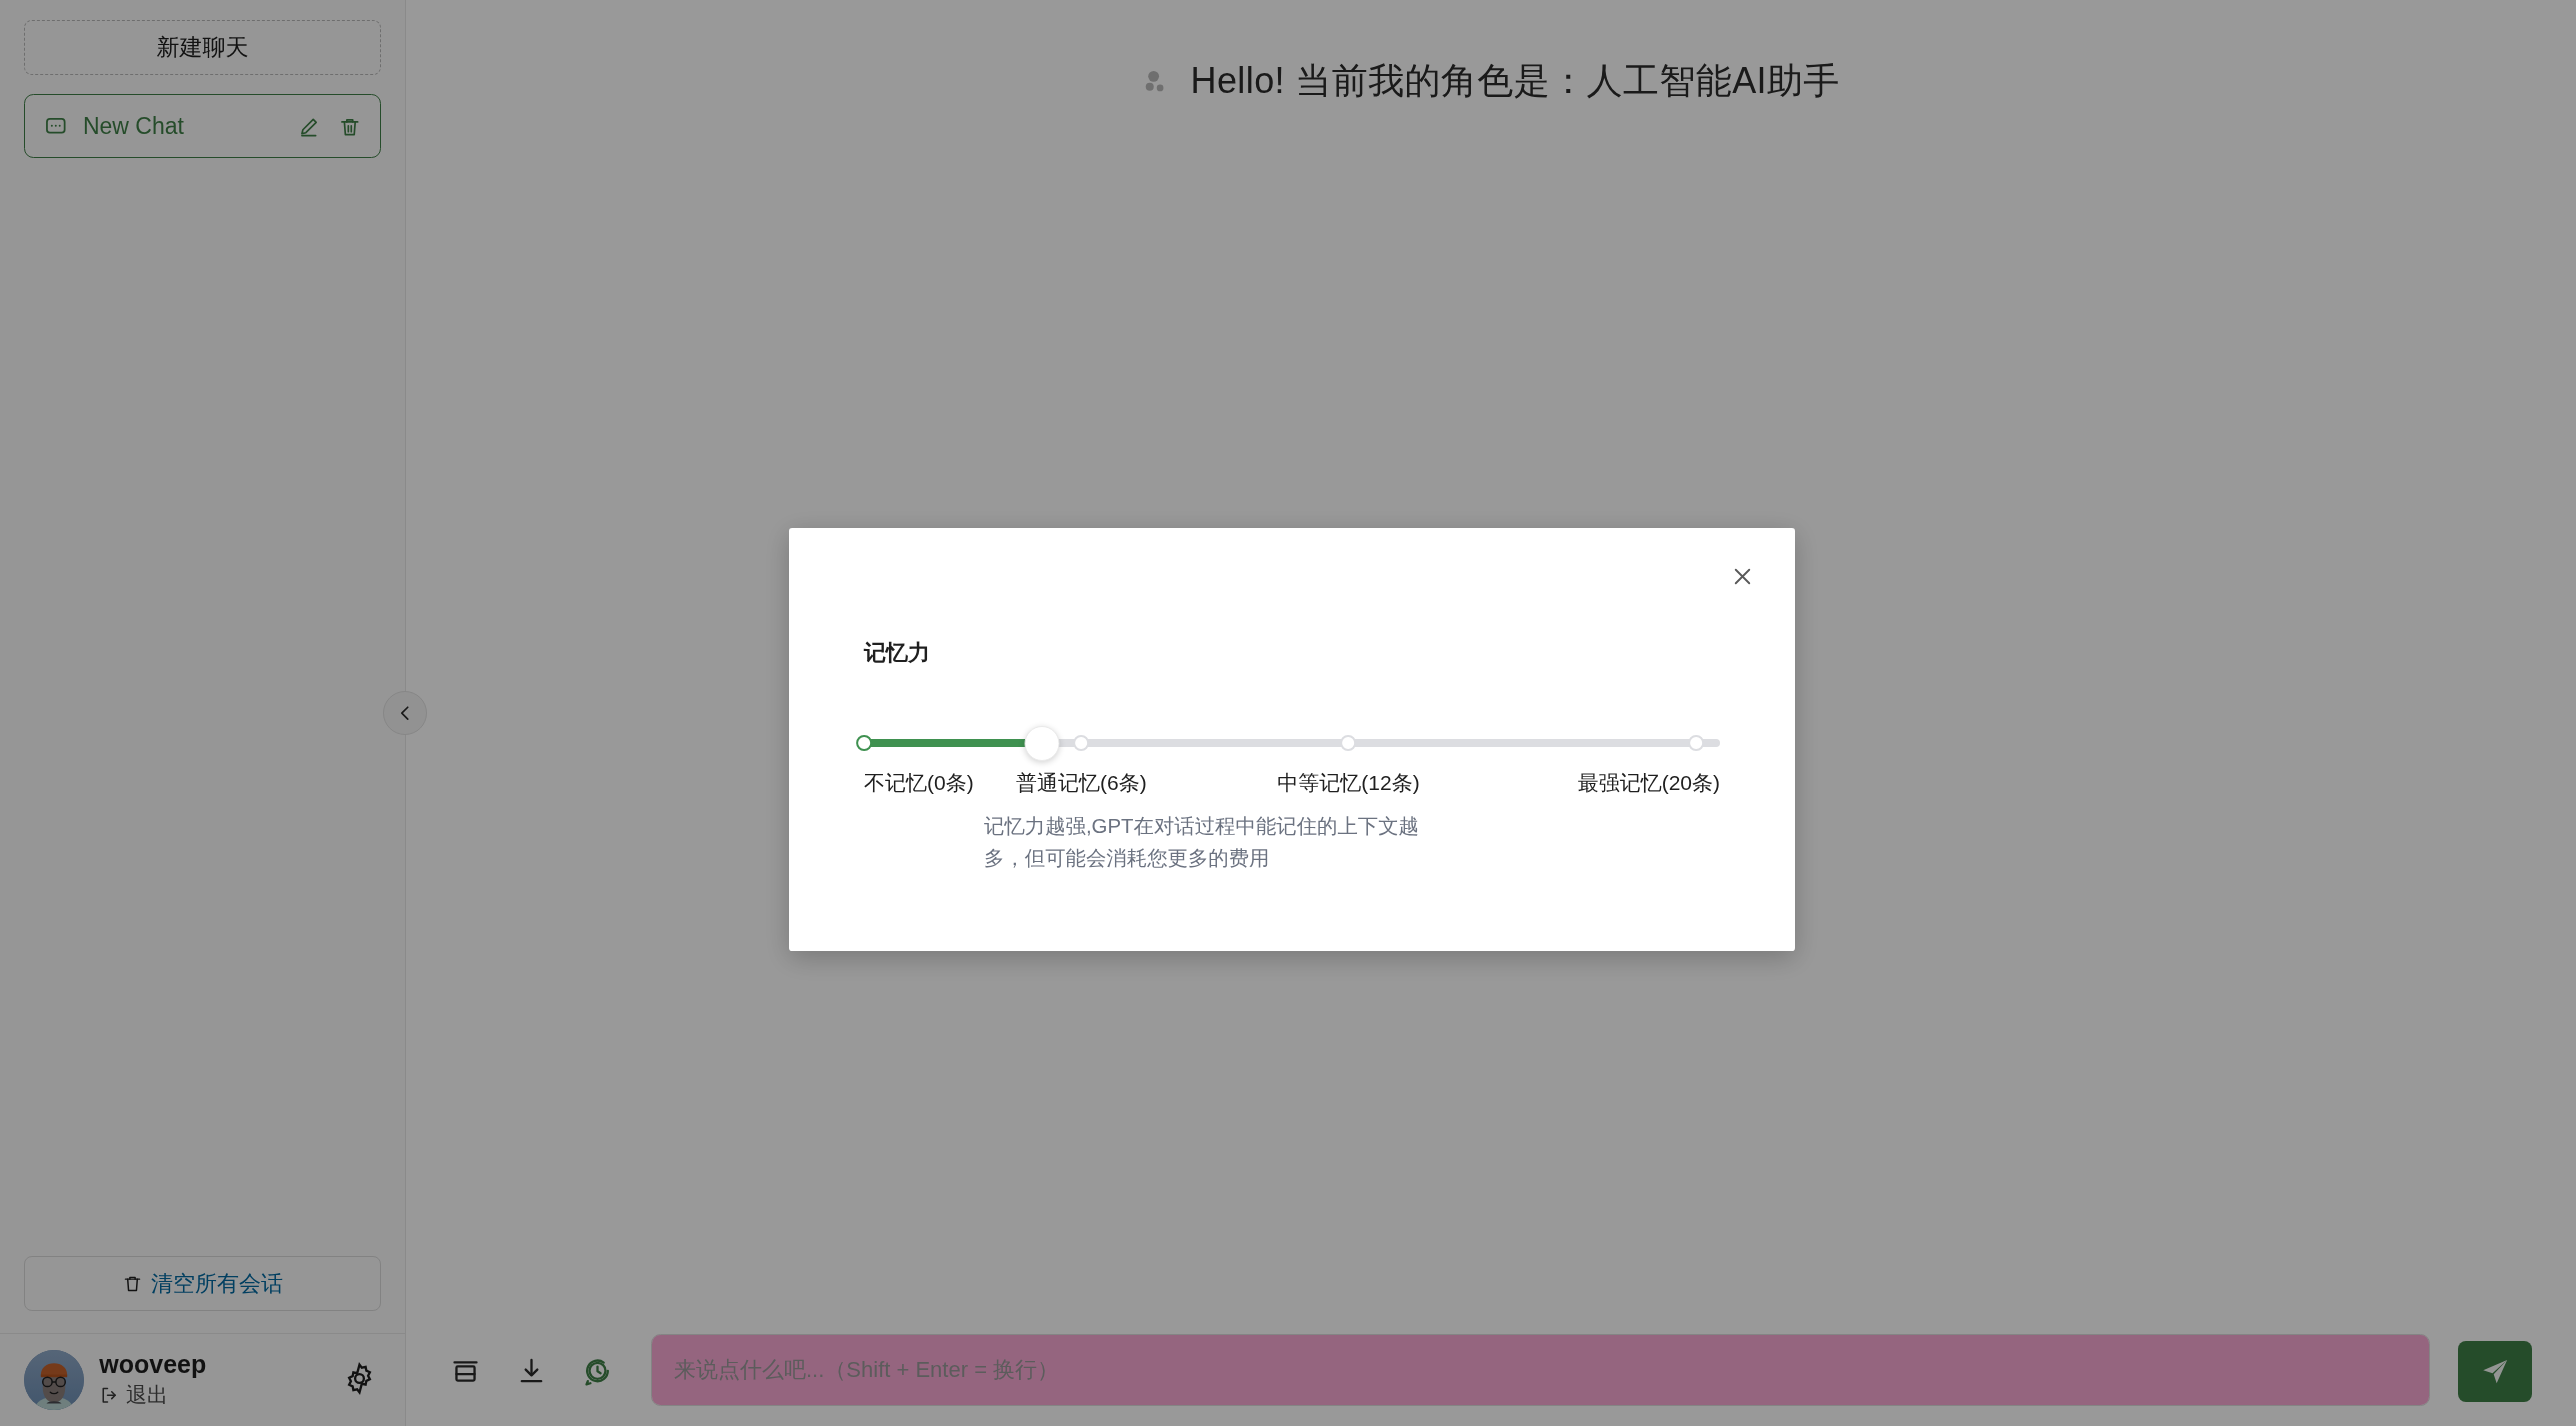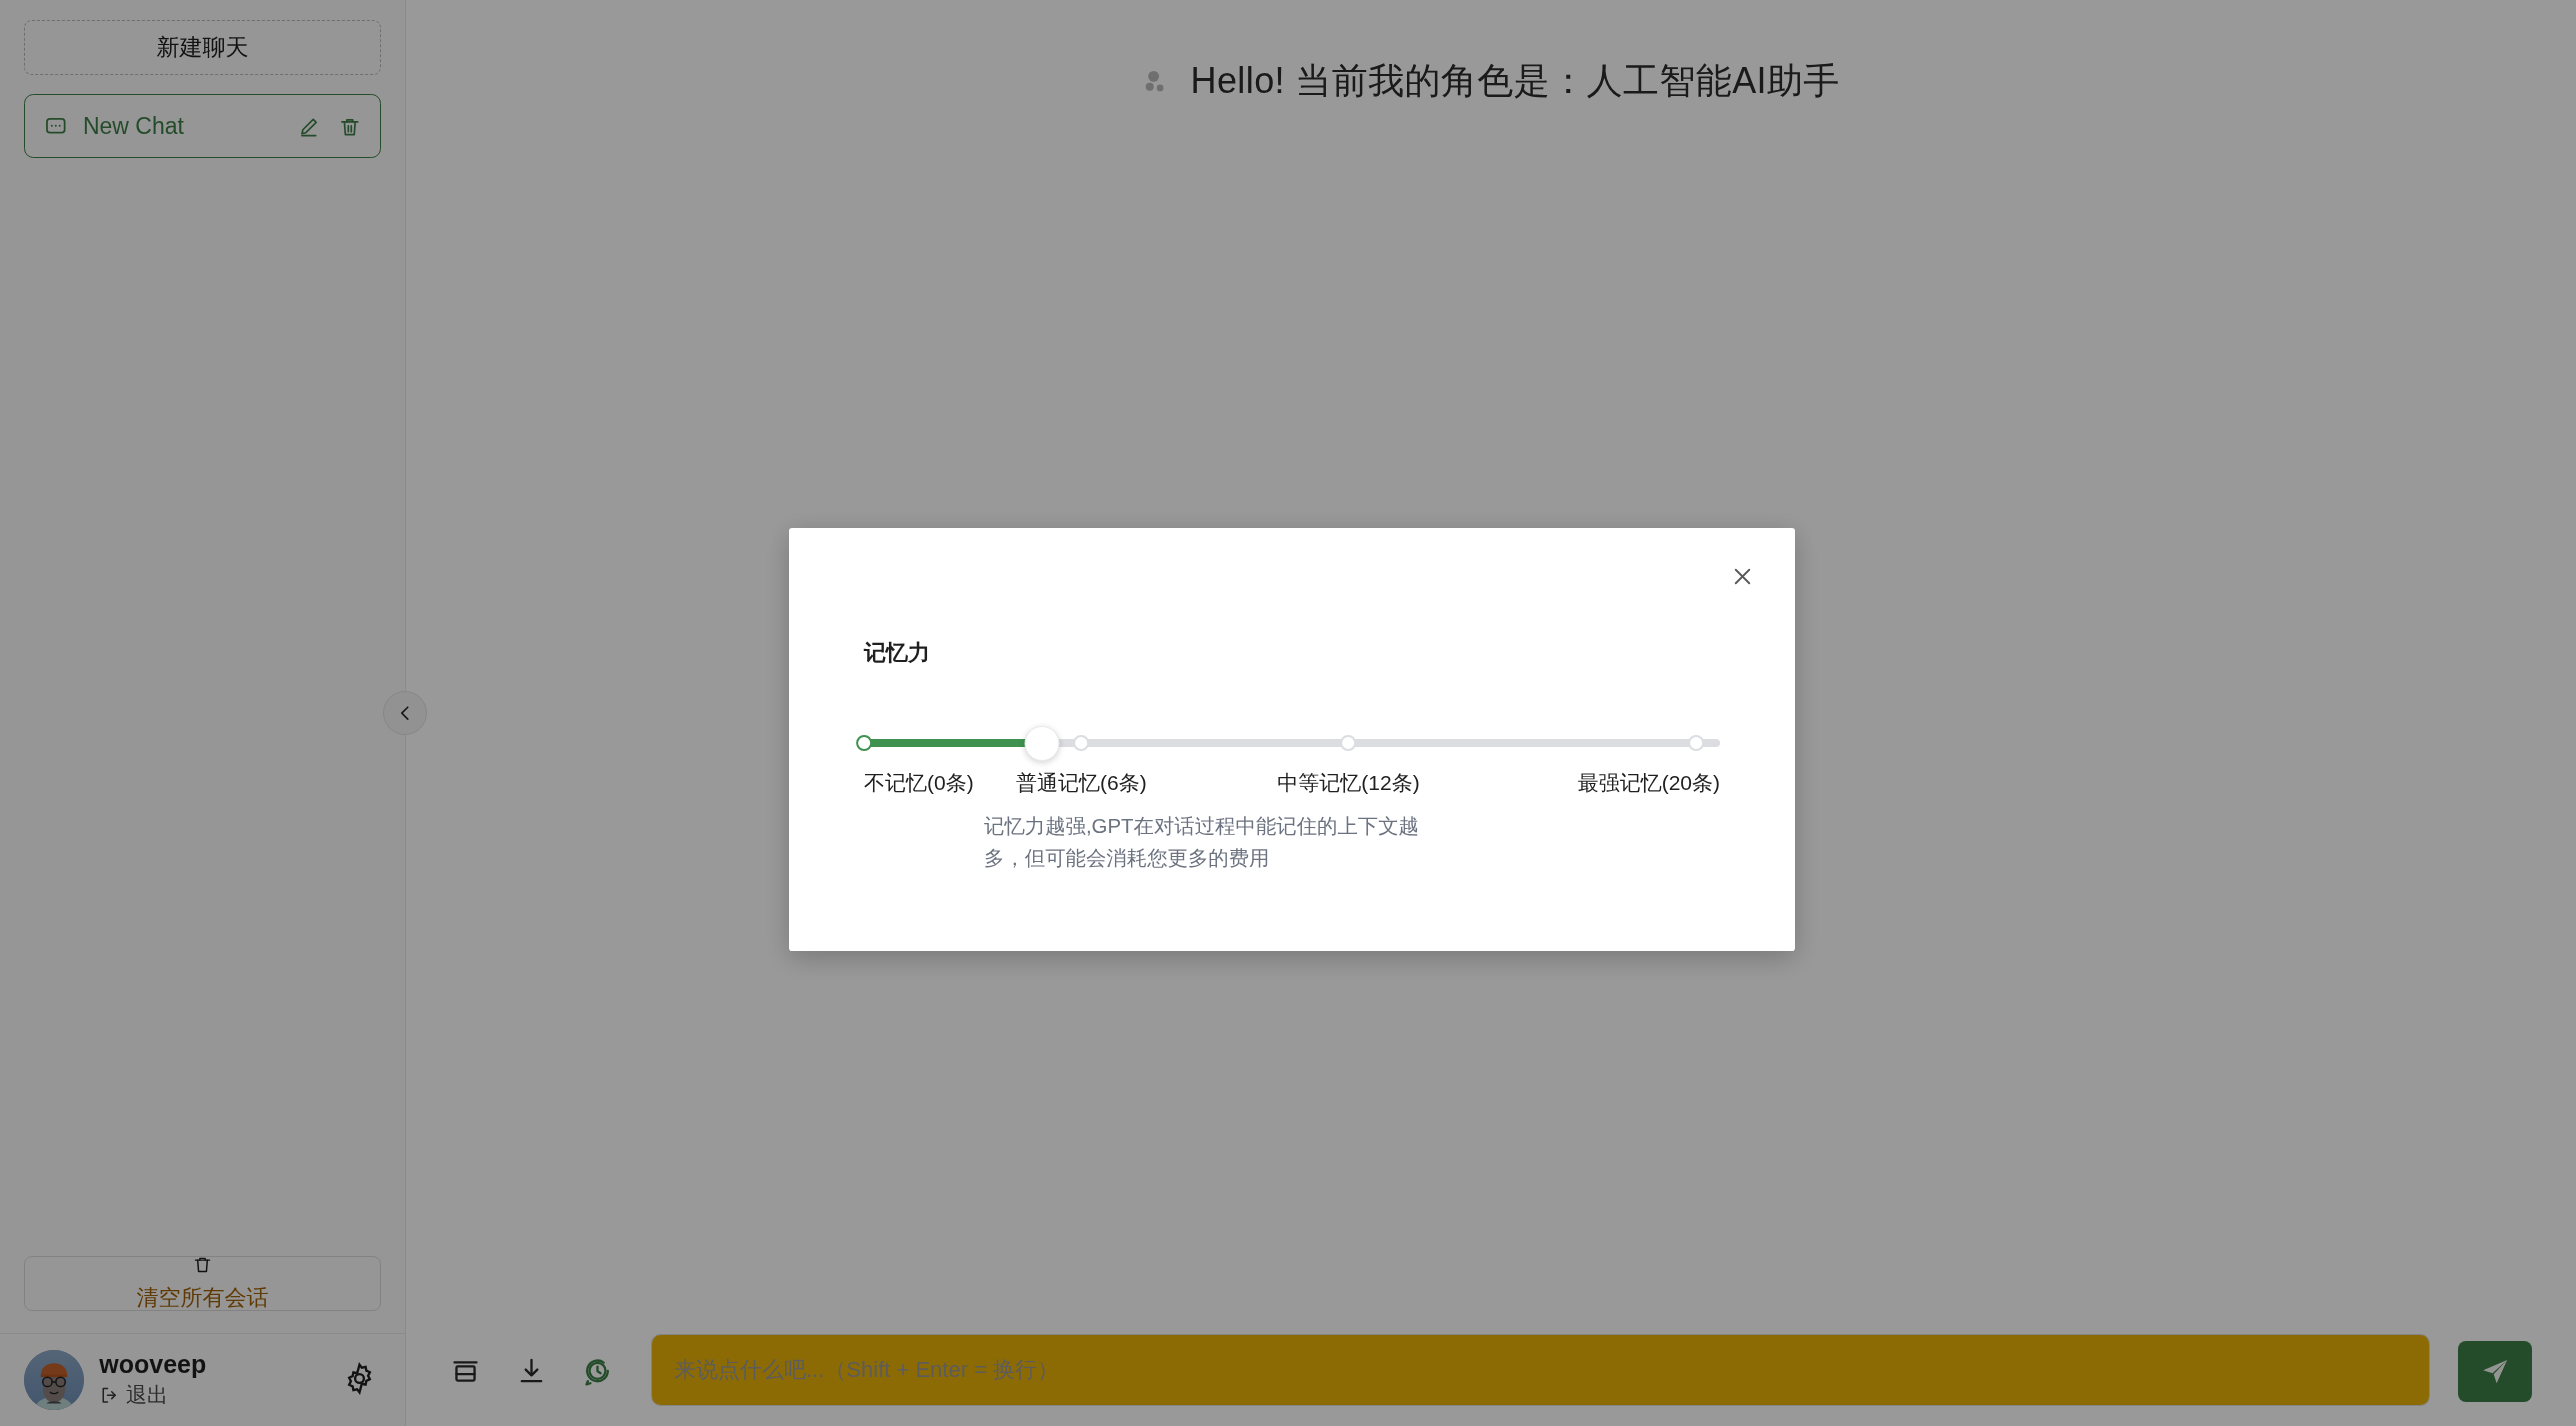--- a/index.html
+++ b/index.html
@@ -57,23 +57,22 @@
   .sb-spacer { flex: 1; }
 
   .sb-clear-wrap { padding: 0 23.6px 22px 23.6px; }
   .clear-btn {
     width: 100%; height: 55px;
     border: 0.8px solid #d9d9d9;
     border-radius: 7.9px;
     background: transparent;
     display: flex; align-items: center; justify-content: center;
     gap: 7.9px;
-    font-size: 22px; color: #a16207;
-    cursor: pointer;
-    flex-direction: column;
+    font-size: 22px; color: #0369a1;
+    cursor: pointer;
   }
   .sb-user {
     border-top: 0.8px solid #e6e6e6;
     height: 93px;
     display: flex; align-items: center;
     padding: 0 23.6px;
     gap: 15.7px;
   }
   .avatar {
     width: 60px; height: 60px; border-radius: 50%;
@@ -117,21 +116,21 @@
     display: flex; align-items: center;
     padding: 0 44px 0 44px;
     gap: 0;
   }
   .composer-tools { display: flex; align-items: center; gap: 35px; padding-right: 38px; }
   .tool-btn { cursor: pointer; display: flex; align-items: center; }
   .input-wrap { flex: 1; }
   .msg-input {
     width: 100%; height: 72px;
     border: 0.8px solid #dcdcdc; border-radius: 9.4px;
-    background: #eab308;
+    background: #f9a8d4;
     padding: 20.4px 22px;
     font-size: 22px; color: #2c2c2c;
     font-family: inherit;
     resize: none; outline: none;
     line-height: 1.4;
   }
   .msg-input::placeholder { color: #9a9a9a; }
   .send-btn {
     margin-left: 28px;
     width: 74px; height: 61px;

